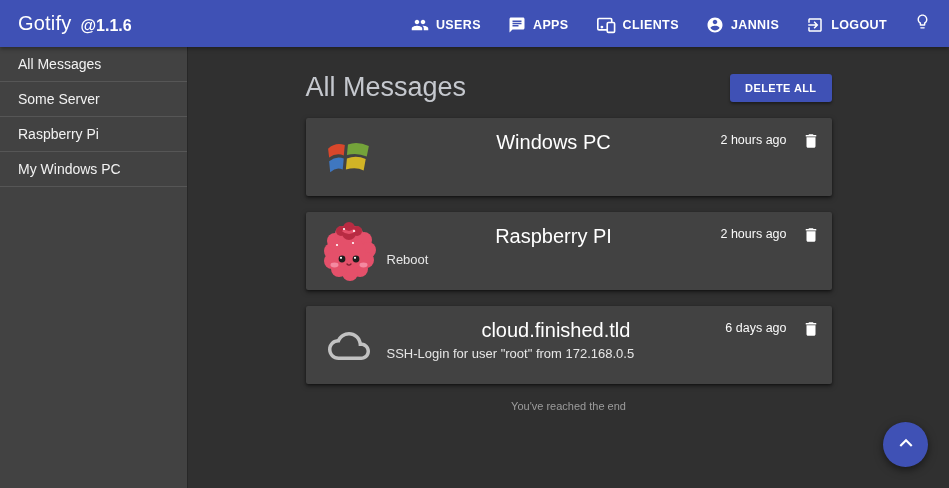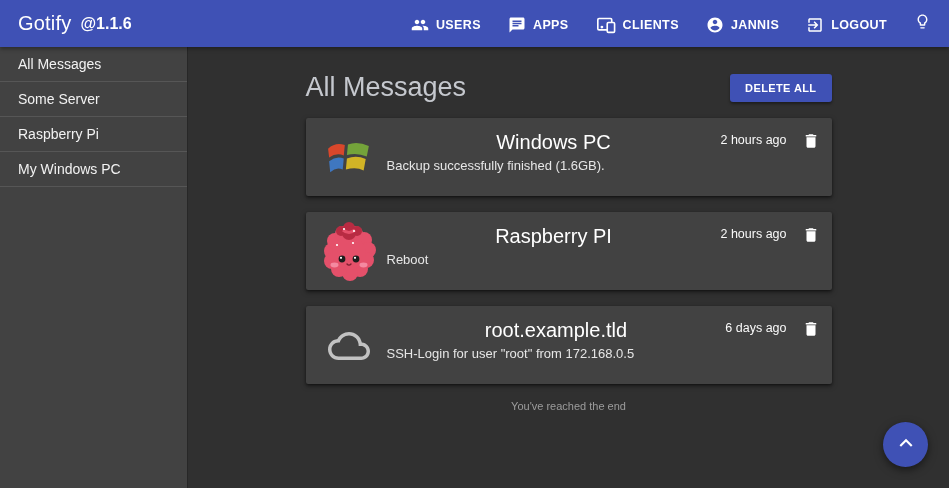--- a/index.html
+++ b/index.html
@@ -9,21 +9,21 @@
     background:#303030; color:#fff; overflow:hidden; position:relative;
   }
   .app { width:949px; height:488px; position:relative; overflow:hidden; background:#303030; }
 
   
   .header {
     position:absolute; top:0; left:0; right:0; height:47px;
     background:#3f51b5; display:flex; align-items:center; justify-content:space-between;
     padding:0 18px 0 18px; z-index:20; box-shadow:0 2px 4px rgba(0,0,0,.35);
   }
-  .brand { display:flex; align-items:center; }
+  .brand { display:flex; align-items:flex-end; }
   .brand-title { font-size:20px; font-weight:500; letter-spacing:.2px; }
   .brand-version { font-size:16px; font-weight:700; margin-left:9px; }
   .nav { display:flex; align-items:flex-end; }
   .nav-item {
     display:flex; align-items:center; margin-left:27px; cursor:pointer;
     font-size:12.5px; font-weight:700; letter-spacing:.4px;
   }
   .nav-item svg { margin-right:7px; display:block; }
   .icon-btn { margin-left:27px; cursor:pointer; display:flex; align-items:center; }
 
@@ -154,21 +154,20 @@
           <div class="card-icon">
             <svg width="46" height="42" viewBox="0 0 44 40">
               <path d="M2,12 Q9,5.5 18,8.5 L17,18.5 Q10,15.5 3,20.5 Z" fill="#d9472b"></path>
               <path d="M21,8 Q30,4.5 41,9.5 L39,19.5 Q30,15.5 20,18 Z" fill="#74a33a"></path>
               <path d="M3,24 Q10,18.5 17,21.5 L16,32 Q10,29 4,34.5 Z" fill="#3f77c0"></path>
               <path d="M20,21.5 Q29,18 38,22 L36,33 Q29,29 19,32 Z" fill="#d2b426"></path>
             </svg>
           </div>
           <div class="card-text">
             <div class="card-title">Windows PC</div>
-            <div class="card-body">Backup successfully finished (1.6GB).</div>
           </div>
           <div class="card-right">
             <span class="card-time">2 hours ago</span>
             <button class="trash-btn">
                 <span><svg width="18" height="18" viewBox="0 0 24 24" fill="#fff">
                     <path d="M6 19c0 1.1.9 2 2 2h8c1.1 0 2-.9 2-2V7H6v12zM19 4h-3.5l-1-1h-5l-1 1H5v2h14V4z"></path>
                   </svg></span>
               </button>
           </div>
         </div>
@@ -224,21 +223,21 @@
           </div>
         </div>
 
         <div class="card">
           <div class="card-icon">
             <svg width="42" height="34" viewBox="0 0 24 19" fill="#c2c2c2">
               <path d="M19.35 8.04C18.67 4.59 15.64 2 12 2 9.11 2 6.6 3.64 5.35 6.04 2.34 6.36 0 8.91 0 12c0 3.31 2.69 6 6 6h13c2.76 0 5-2.24 5-5 0-2.64-2.05-4.78-4.65-4.96zM19 16H6c-2.21 0-4-1.79-4-4s1.79-4 4-4h.71C7.37 5.69 9.48 4 12 4c3.04 0 5.5 2.46 5.5 5.5v.5H19c1.66 0 3 1.34 3 3s-1.34 3-3 3z"></path>
             </svg>
           </div>
           <div class="card-text">
-            <div class="card-title">root.example.tld</div>
+            <div class="card-title">cloud.finished.tld</div>
             <div class="card-body">SSH-Login for user "root" from 172.168.0.5</div>
           </div>
           <div class="card-right">
             <span class="card-time">6 days ago</span>
             <button class="trash-btn">
                 <span><svg width="18" height="18" viewBox="0 0 24 24" fill="#fff">
                     <path d="M6 19c0 1.1.9 2 2 2h8c1.1 0 2-.9 2-2V7H6v12zM19 4h-3.5l-1-1h-5l-1 1H5v2h14V4z"></path>
                   </svg></span>
               </button>
           </div>

